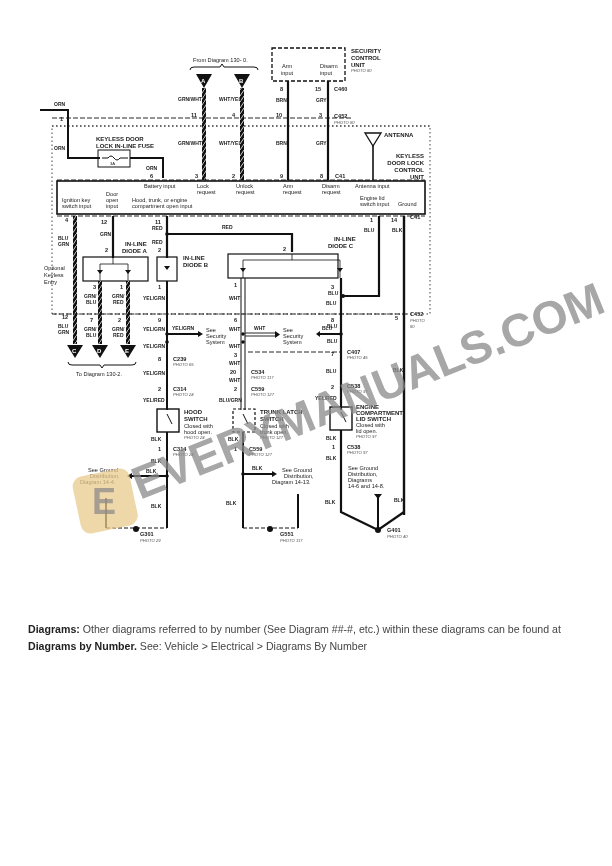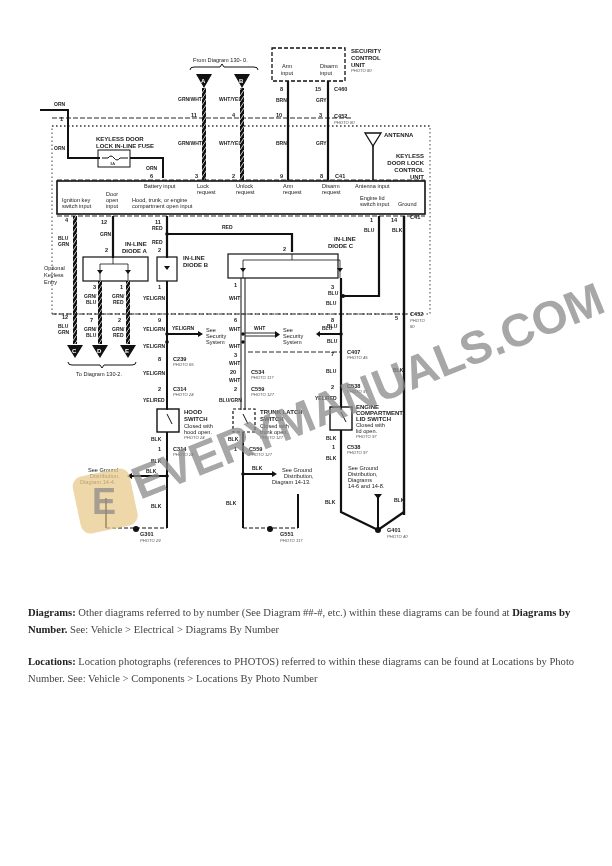--- a/index.html
+++ b/index.html
@@ -8,21 +8,21 @@
   svg text { font-family: "Liberation Sans", sans-serif; fill: #222; }
   .lbl { font-size: 5px; font-weight: bold; }
   .tiny { font-size: 4.2px; }
   .small { font-size: 5.6px; }
   .head { font-size: 6px; font-weight: bold; }
   .ital { font-size: 4.2px; font-style: italic; fill: #555; }
   .conn { font-size: 5.6px; font-weight: bold; }
   .pin { font-size: 5.6px; font-weight: bold; }
   .wm { font-size: 46px; font-weight: bold; fill: #8a8a8a; opacity: 0.75; }
   .notes { position: absolute; left: 28px; top: 604px; width: 570px; font-size: 10.6px; line-height: 17px; color: #444; }
-  .notes p { margin: 0 0 15px 0; font-family: Liberation Serif, serif; }
+  .notes p { margin: 17px 0 15px 0; }
   .notes b { color: #222; font-weight: bold; }
 </style>
 </head>
 <body>
 
 <div id="diagram">
 <svg width="612" height="580" viewBox="0 0 612 580" xmlns="http://www.w3.org/2000/svg">
   <defs>
     <pattern id="twist" width="4" height="6" patternUnits="userSpaceOnUse">
       <rect width="4" height="6" fill="#111"></rect>
@@ -413,14 +413,13 @@
   <g>
     <rect x="76" y="472" width="58" height="58" rx="10" fill="#e8c98c" opacity="0.75" transform="rotate(-12 105 500)"></rect>
     <text x="92" y="514" style="font-size:36px;font-weight:bold;fill:#888;opacity:0.7">E</text>
     <text class="wm" x="140" y="500" transform="rotate(-22 140 500)">EVERYMANUALS.COM</text>
   </g>
 </svg>
 </div>
 
 <div class="notes">
   <p><b>Diagrams:</b><span> Other diagrams referred to by number (See Diagram ##-#, etc.) within these diagrams can be found at </span><b>Diagrams by Number.</b><span> See: Vehicle &gt; Electrical &gt; Diagrams By Number</span></p>
-  <p><b>Locations:</b><span> Location photographs (references to PHOTOS) referred to within these diagrams can be found at Locations by Photo Number. See: Vehicle &gt; Components &gt; Locations By Photo Number</span></p>
 </div>
 
 </body></html>

